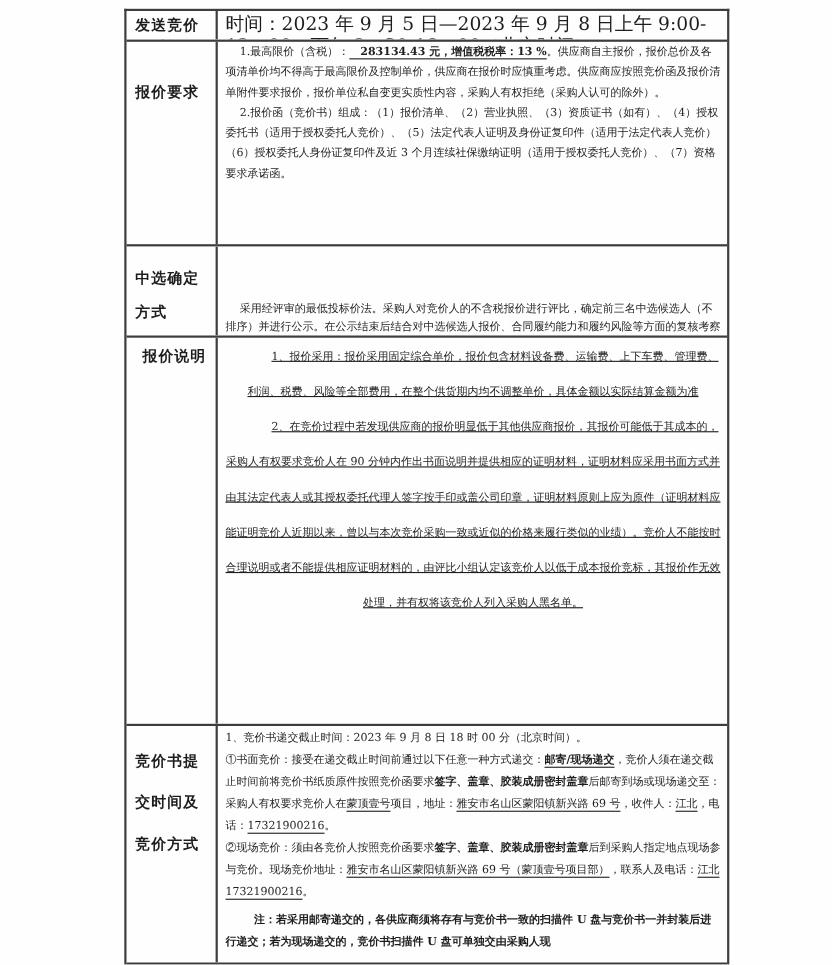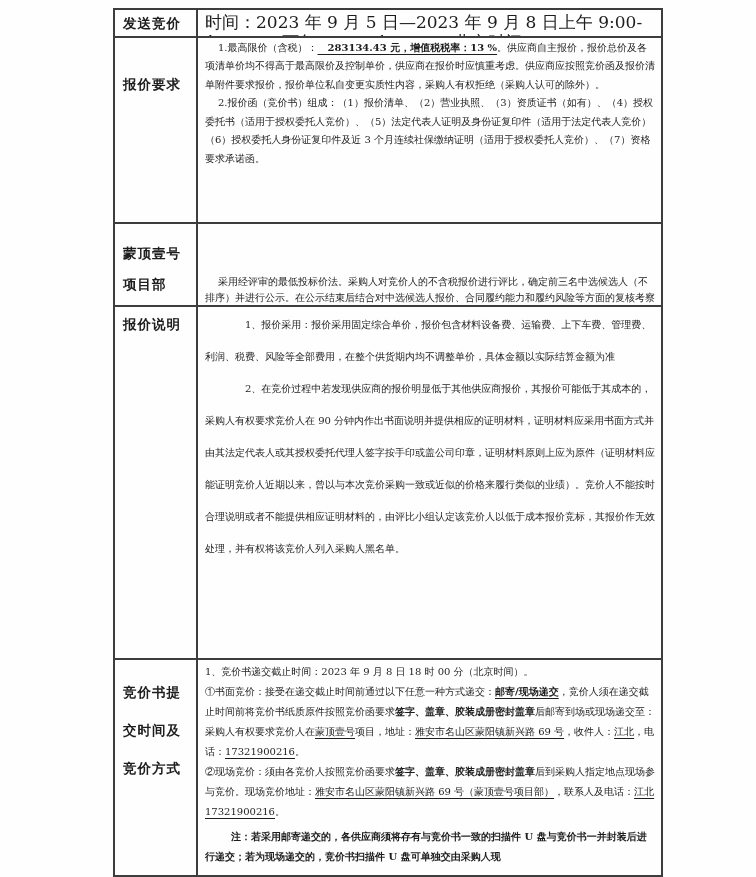--- a/index.html
+++ b/index.html
@@ -30,21 +30,21 @@
   .r1 .content-cell{font-size:17px;line-height:20px;padding-top:2px;}
   .r1 .label-cell{padding-top:3px;line-height:20px;}
   .r2 .label-cell{padding-top:36px;}
   .r2 .content-cell{line-height:18.5px;}
   .r2 .content-cell p{text-indent:13px;}
   .r3 .label-cell{padding-top:14px;line-height:31px;}
   .r3 .content-cell{padding-top:4px;line-height:16px;margin-top:46px;}
   .r3 .content-cell p{text-indent:13px;}
   .r4 .label-cell{padding-top:7px;}
   .r4 .content-cell{padding-top:2px;line-height:32px;}
-  .r4 .content-cell p{text-indent:40px;}
+  .r4 .content-cell p{text-indent:40px;text-decoration:underline;}
   .r5 .label-cell{padding-top:13px;line-height:38px;}
   .r5 .content-cell{padding-top:2px;line-height:20px;}
   .b{font-weight:bold;}
   .u{text-decoration:underline;text-underline-offset:3px;}
   .note-par{margin-top:5px !important;text-indent:26px;font-weight:bold;}
 </style>
 </head>
 <body>
 
 <div class="page">
@@ -64,28 +64,28 @@
         <span>报价要求</span>
       </div>
       <div class="content-cell">
         <p><span>1.最高限价（含税）：</span><span class="b u">　283134.43 元，增值税税率：13 %</span><span>。供应商自主报价，报价总价及各项清单价均不得高于最高限价及控制单价，供应商在报价时应慎重考虑。供应商应按照竞价函及报价清单附件要求报价，报价单位私自变更实质性内容，采购人有权拒绝（采购人认可的除外）。</span></p>
         <p>2.报价函（竞价书）组成：（1）报价清单、（2）营业执照、（3）资质证书（如有）、（4）授权委托书（适用于授权委托人竞价）、（5）法定代表人证明及身份证复印件（适用于法定代表人竞价）（6）授权委托人身份证复印件及近 3 个月连续社保缴纳证明（适用于授权委托人竞价）、（7）资格要求承诺函。</p>
       </div>
     </div>
 
     <div class="row r3" style="height:85px;">
       <div class="label-cell">
-        <span>蒙顶壹号项目部</span>
+        <span>中选确定方式</span>
       </div>
       <div class="content-cell">
         <p>采用经评审的最低投标价法。采购人对竞价人的不含税报价进行评比，确定前三名中选候选人（不排序）并进行公示。在公示结束后结合对中选候选人报价、合同履约能力和履约风险等方面的复核考察情况，自主确定最终中选人，达到优质采购的目的。</p>
       </div>
     </div>
 
-    <div class="row r4" style="height:360px;">
+    <div class="row r4" style="height:360px;text-align:center;">
       <div class="label-cell">
         <span>报价说明</span>
       </div>
       <div class="content-cell">
         <p>1、报价采用：报价采用固定综合单价，报价包含材料设备费、运输费、上下车费、管理费、利润、税费、风险等全部费用，在整个供货期内均不调整单价，具体金额以实际结算金额为准</p>
         <p>2、在竞价过程中若发现供应商的报价明显低于其他供应商报价，其报价可能低于其成本的，采购人有权要求竞价人在 90 分钟内作出书面说明并提供相应的证明材料，证明材料应采用书面方式并由其法定代表人或其授权委托代理人签字按手印或盖公司印章，证明材料原则上应为原件（证明材料应能证明竞价人近期以来，曾以与本次竞价采购一致或近似的价格来履行类似的业绩）。竞价人不能按时合理说明或者不能提供相应证明材料的，由评比小组认定该竞价人以低于成本报价竞标，其报价作无效处理，并有权将该竞价人列入采购人黑名单。</p>
       </div>
     </div>
 
     <div class="row r5" style="height:221px;">

